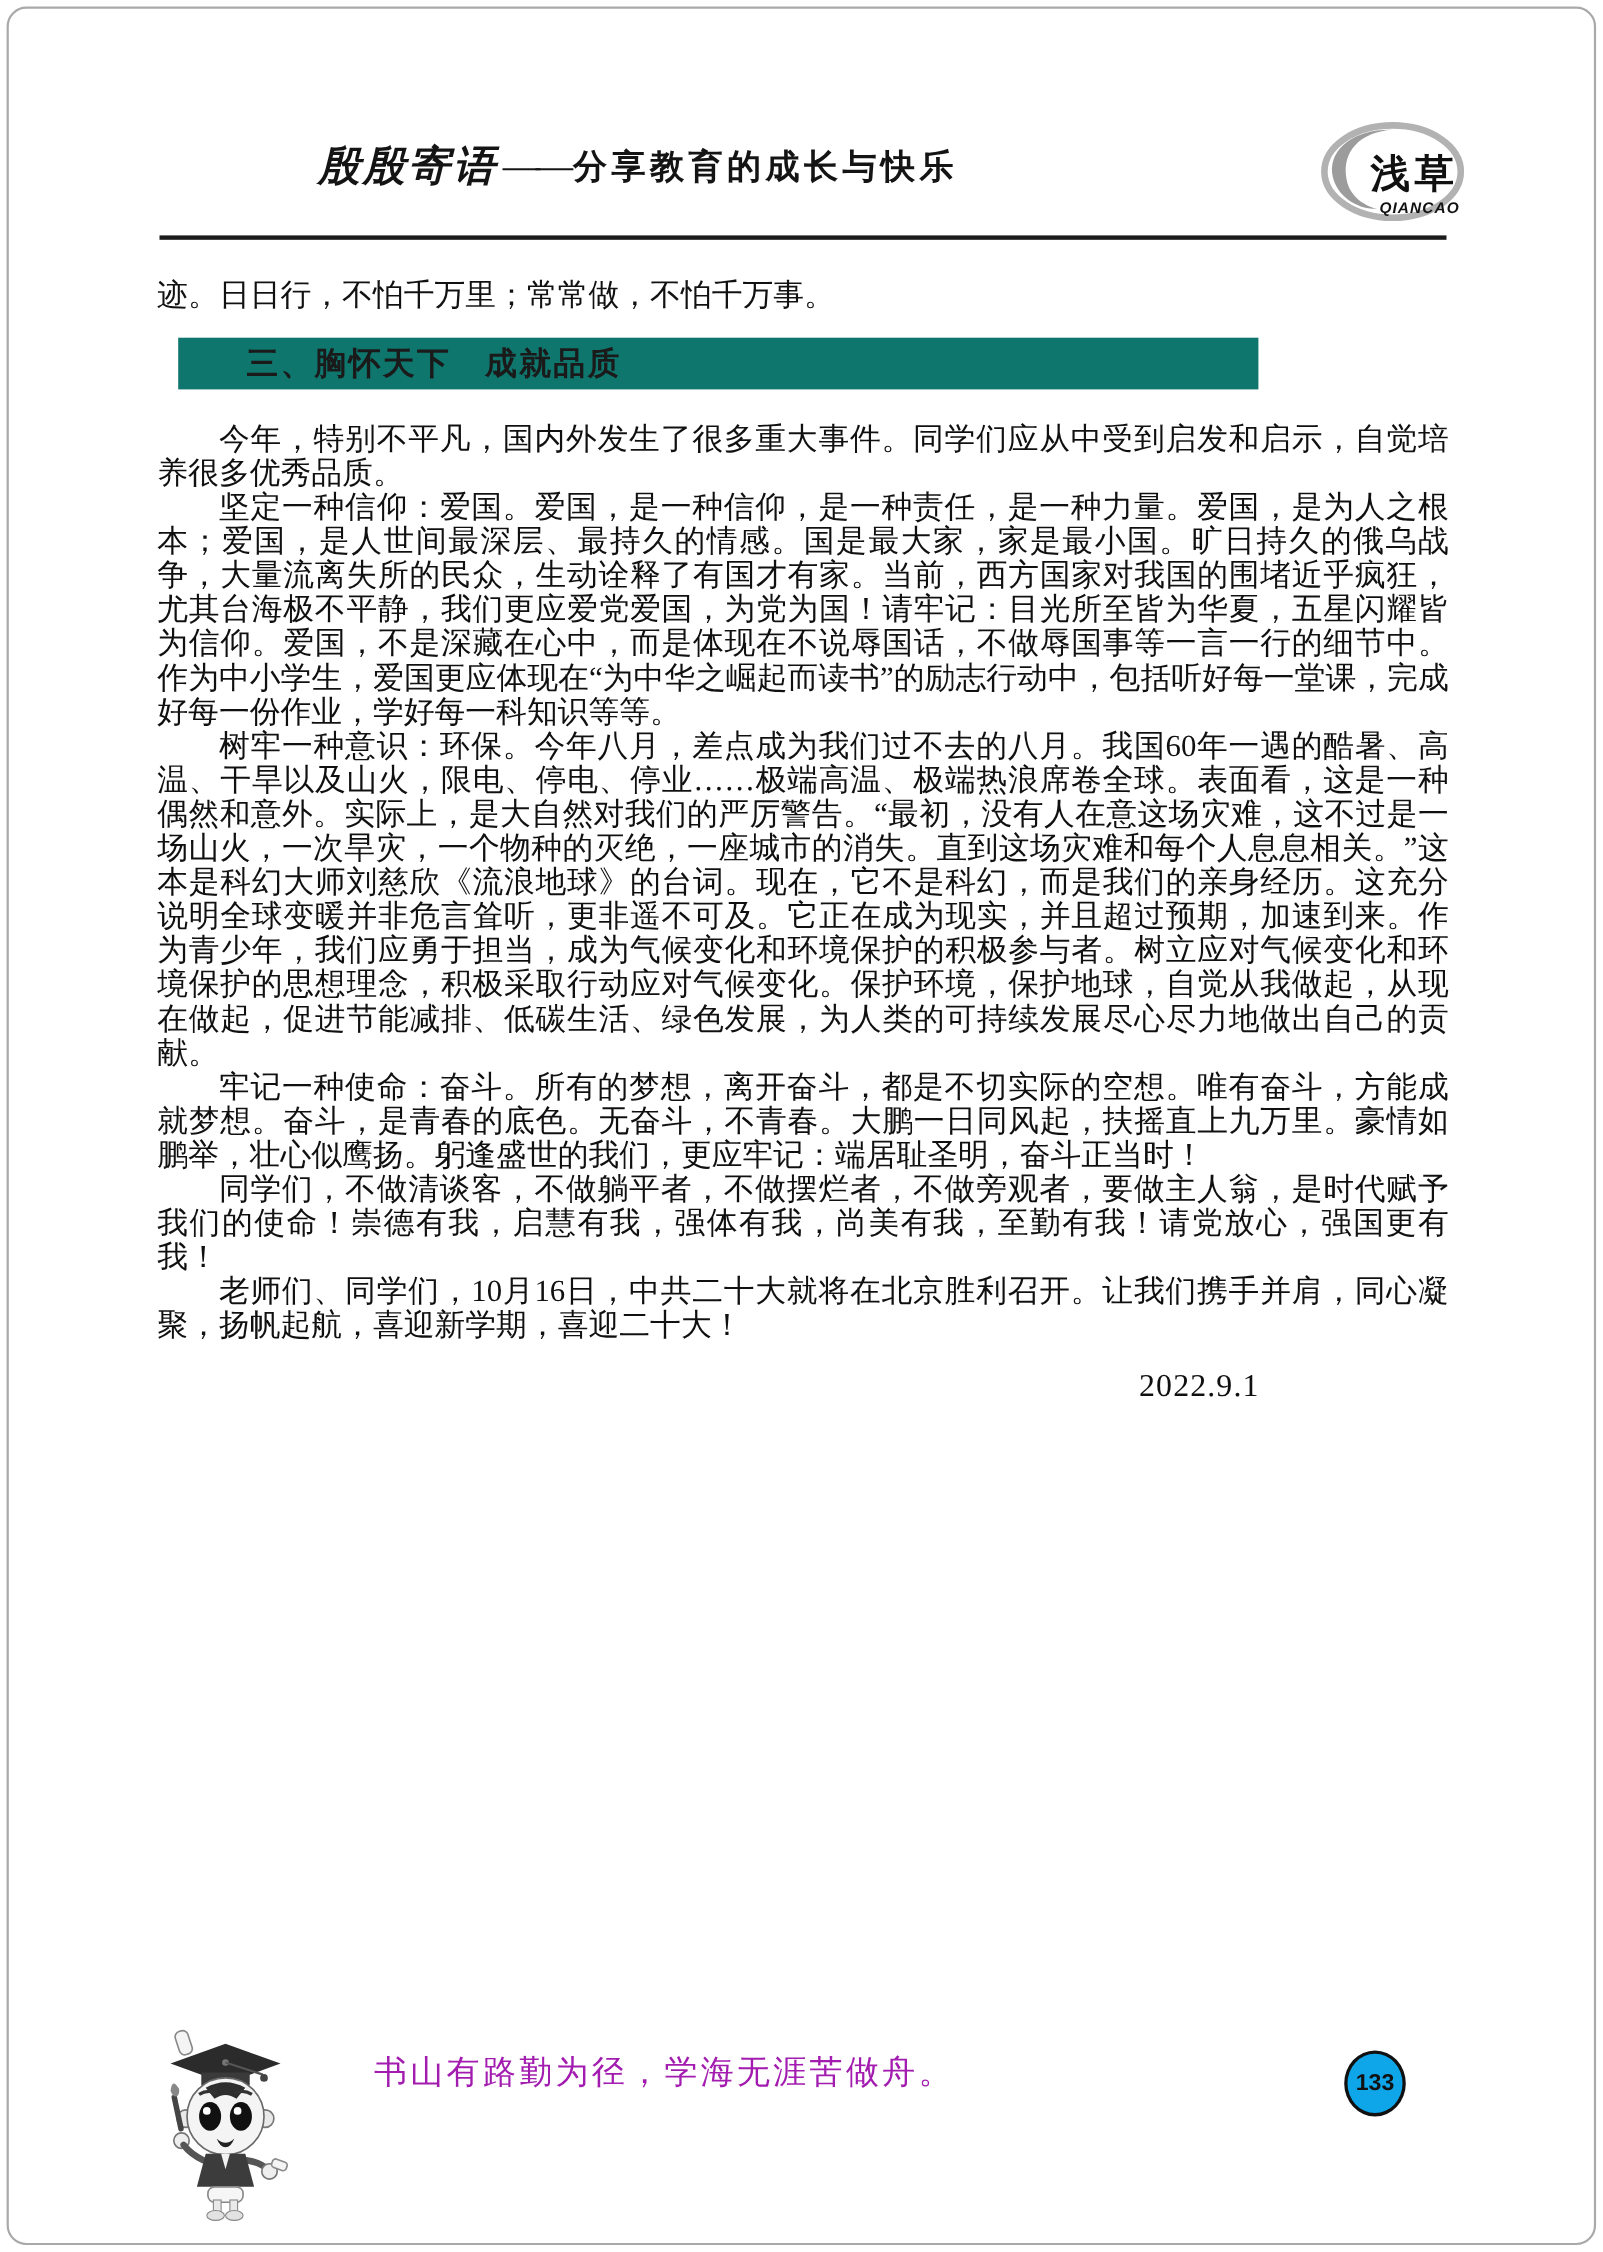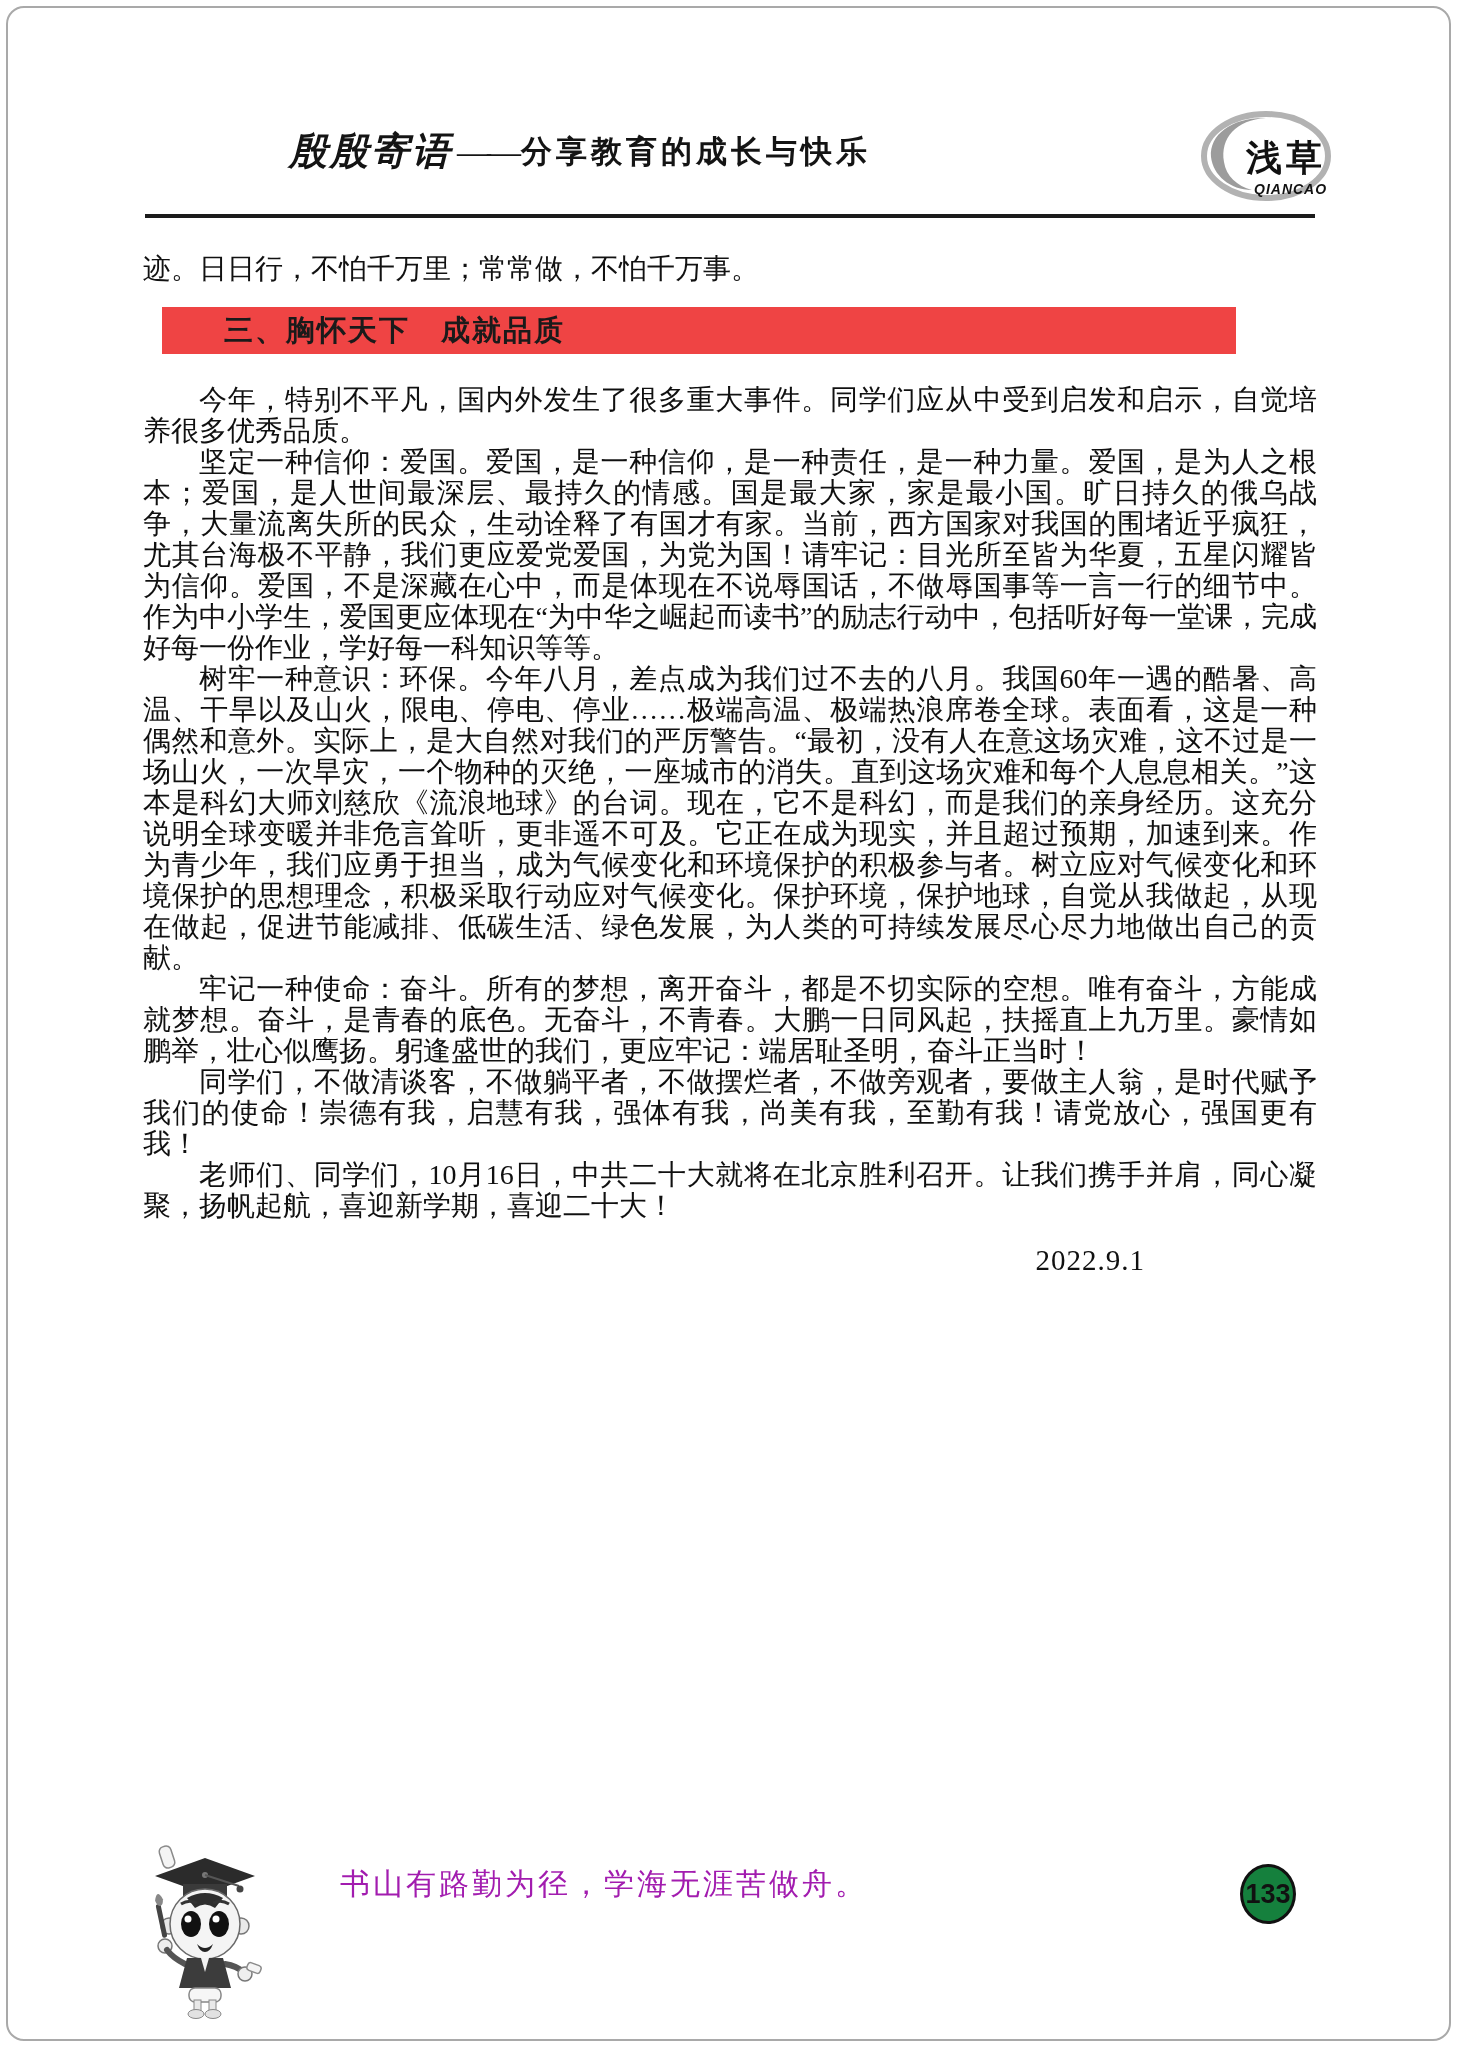--- a/index.html
+++ b/index.html
@@ -34,22 +34,22 @@
   .logo { position:absolute; left:1180px; top:104px; width:170px; height:108px; }
 
   
   .opening-line {
     position:absolute; left:143px; top:249px; width:1172px;
     font-size:28px; line-height:40px;
   }
 
   
   .section-bar {
-    position:absolute; left:162px; top:307px; width:1074px; height:47px;
-    background:#ef4444; display:flex; align-items:center;
+    position:absolute; left:162px; top:307px; width:982px; height:47px;
+    background:#0f766e; display:flex; align-items:center;
   }
   .section-bar .section-heading {
     font-family:"Liberation Sans", sans-serif; font-weight:bold;
     font-size:29px; color:#1a1a1a; padding-left:62px; letter-spacing:2px;
   }
 
   
   .body-text {
     position:absolute; left:143px; top:384px; width:1174px;
     font-size:28px; line-height:31px; text-align:justify; color:#101010;
@@ -63,22 +63,22 @@
   
   .mascot { position:absolute; left:143px; top:1842px; width:124px; height:180px; }
   .footer-motto {
     position:absolute; left:340px; top:1864px; font-size:30px;
     letter-spacing:3px; color:#a21caf;
   }
   .page-num {
     position:absolute; left:1222px; top:1864px; width:56px; height:60px;
     border:3px solid #111; border-radius:50%;
     display:flex; align-items:center; justify-content:center;
-    font-family:"Liberation Sans", sans-serif; font-weight:bold; font-size:27px;
-    box-sizing:border-box; background:#15803d;margin-left:18px;
+    font-family:"Liberation Sans", sans-serif; font-weight:bold; font-size:21px;
+    box-sizing:border-box; background:#0ea5e9;
   }
 </style>
 </head>
 <body>
 
 <div class="page">
   <div class="frame"></div>
 
   <div class="header-title">
     <span class="title-main">殷殷寄语</span><span class="title-dash">——</span><span class="title-sub">分享教育的成长与快乐</span>

